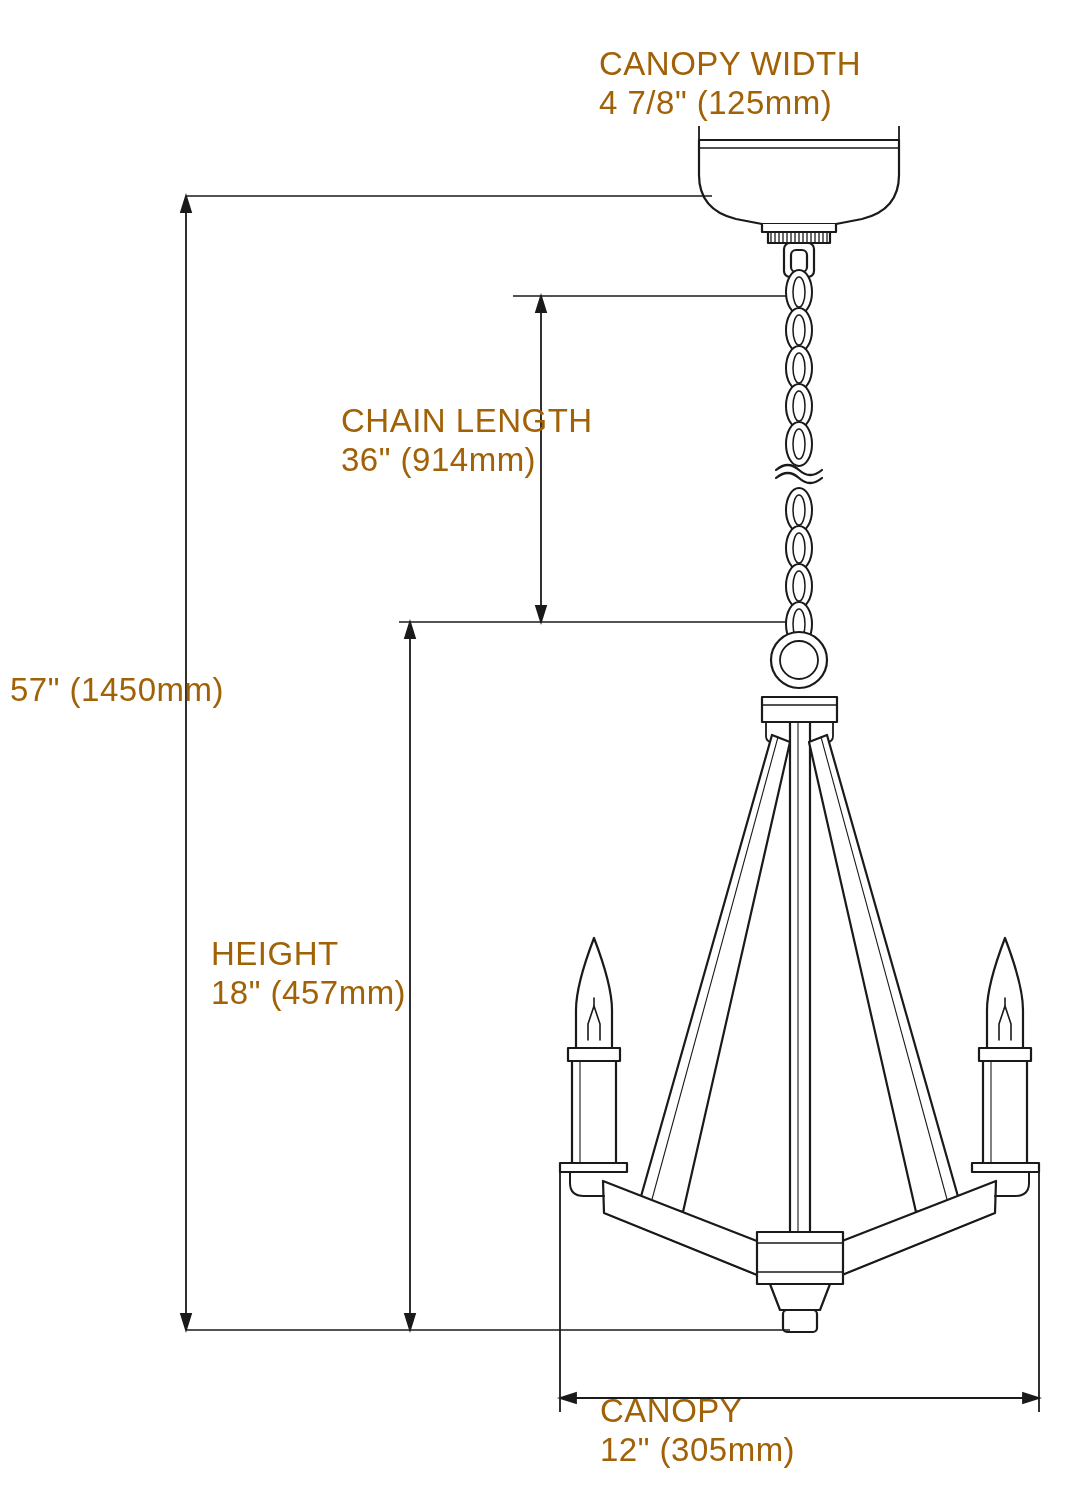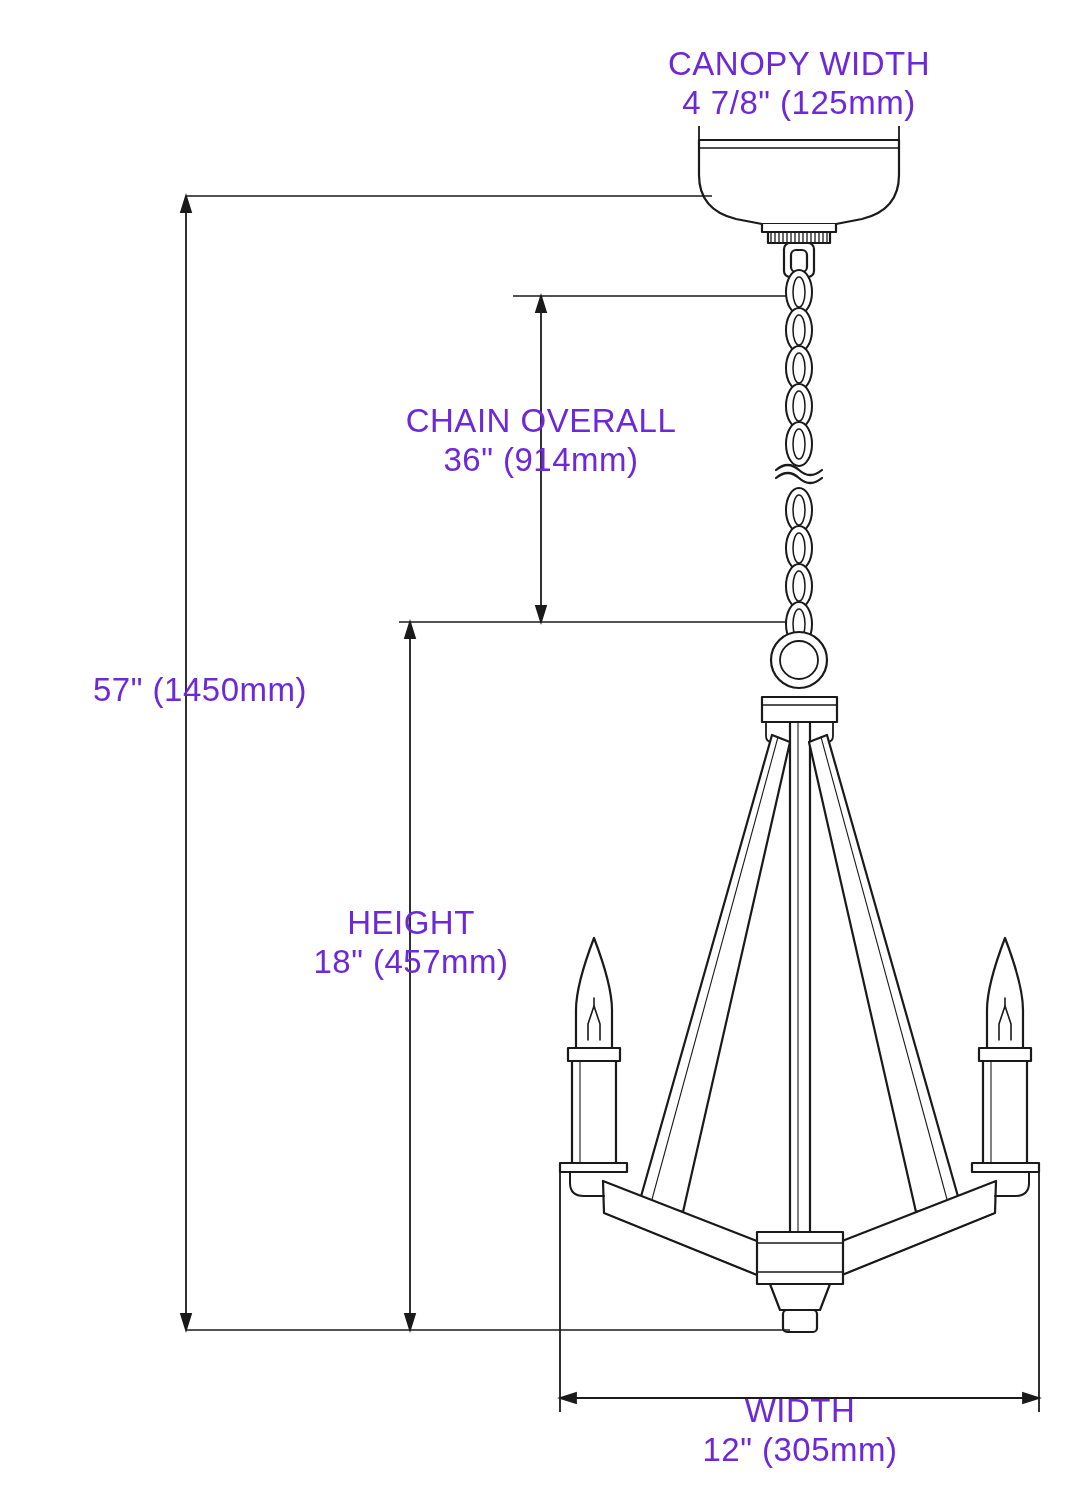--- a/index.html
+++ b/index.html
@@ -11,23 +11,23 @@
     position: relative;
     width: 1069px;
     height: 1500px;
     background: #ffffff;
     font-family: "Liberation Sans", sans-serif;
     color: #000000;
     overflow: hidden;
   }
   .label {
     position: absolute;
-    text-align: center;
+    text-align: left;
     line-height: 1.18;
-    color: #6d28d9;
+    color: #a16207;
     white-space: nowrap;
   }
   .label .l1 {
     display: block;
     font-size: 33px;
     letter-spacing: 0.5px;
   }
   .label .l2 {
     display: block;
     font-size: 33px;
@@ -205,31 +205,31 @@
 
     </g>
   </svg>
 
   <div class="label" style="left:599px; top:45px; width:400px;">
     <span class="l1">CANOPY WIDTH</span>
     <span class="l2">4 7/8" (125mm)</span>
   </div>
 
   <div class="label" style="left:341px; top:402px; width:400px;">
-    <span class="l1">CHAIN OVERALL</span>
+    <span class="l1">CHAIN LENGTH</span>
     <span class="l2">36" (914mm)</span>
   </div>
 
   <div class="label" style="left:10px; top:671px; width:380px;">
     <span class="l2">57" (1450mm)</span>
   </div>
 
-  <div class="label" style="left:211px; top:904px; width:400px;">
+  <div class="label" style="left:211px; top:935px; width:400px;">
     <span class="l1">HEIGHT</span>
     <span class="l2">18" (457mm)</span>
   </div>
 
   <div class="label" style="left:600px; top:1392px; width:400px;">
-    <span class="l1">WIDTH</span>
+    <span class="l1">CANOPY</span>
     <span class="l2">12" (305mm)</span>
   </div>
 
 </div>
 
 </body></html>

